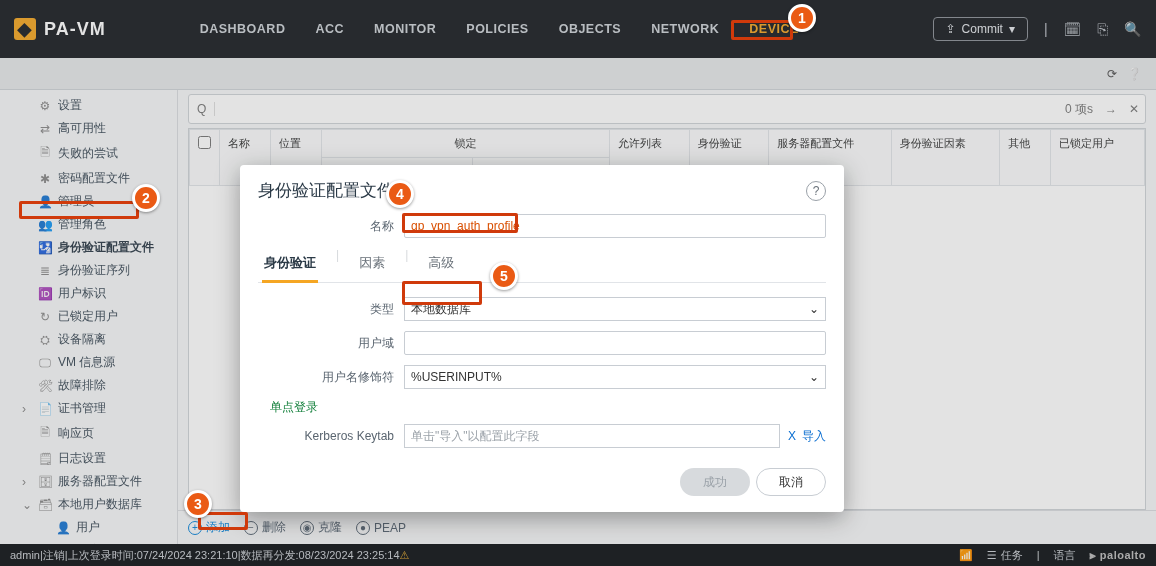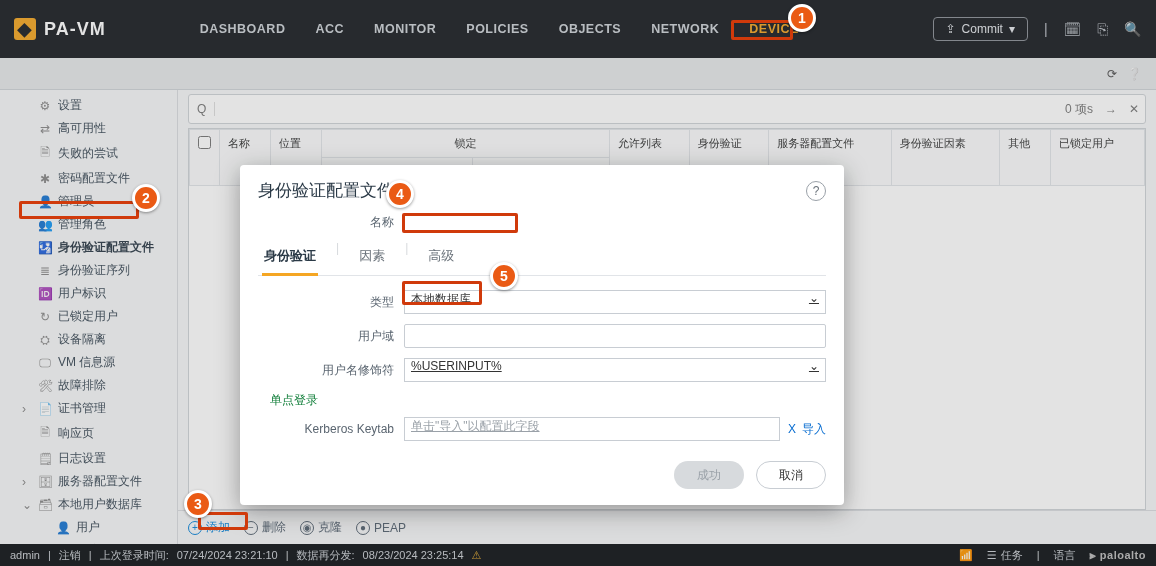--- a/index.html
+++ b/index.html
@@ -43,39 +43,39 @@
 .table-wrap { margin: 0 10px; border:1px solid #cfd3d7; background:#fff; flex:1; overflow:auto;}
 table { width:100%; border-collapse:collapse; }
 th { border:1px solid #e1e4e8; font-size:11px; color:#333; font-weight:400; padding:6px 8px; background:#fafbfc; text-align:left; vertical-align:top;}
 th.grp { text-align:center; }
 .toolbar { height:34px; display:flex; align-items:center; gap:14px; padding:0 10px; border-top:1px solid #d9dce0;}
 .tool-btn { display:flex; align-items:center; gap:4px; color:#566472; font-size:12px;}
 .tool-btn.add { color:#0a84d9;}
 .tool-btn .tcirc { width:14px;height:14px;border:1.5px solid currentColor; border-radius:50%; display:flex;align-items:center;justify-content:center;font-size:10px;line-height:1;}
 
 
-.status { height:22px; background:#0f1317; color:#c9cdd2; display:flex; align-items:center; padding:0 10px; font-size:11px; gap:8px;}
+.status { height:22px; background:#0f1317; color:#c9cdd2; display:flex; align-items:center; padding:0 10px; font-size:11px; }
 .status .right { margin-left:auto; display:flex; align-items:center; gap:14px;}
 .pa-logo { color:#bbb; font-weight:700; letter-spacing:0.5px;}
 
 
 .modal { position:absolute; left:240px; top:165px; width:604px; background:#fff; border-radius:4px; box-shadow:0 6px 24px rgba(0,0,0,0.35); z-index:10; padding:14px 18px 16px;}
 .modal-head { display:flex; align-items:center; justify-content:space-between; margin-bottom:12px;}
 .modal-title { font-size:17px; color:#2b3a47; font-weight:400;}
 .help-ic { width:20px;height:20px;border:1.5px solid #9aa1a8;border-radius:50%; display:flex;align-items:center;justify-content:center; color:#6a727a; font-size:12px;}
 .field-row { display:flex; align-items:center; margin-bottom:10px;}
 .field-label { width:146px; text-align:right; padding-right:10px; color:#5a6570; font-size:12px;}
 .field-input { flex:1; border:1px solid #c8cdd3; border-radius:2px; height:24px; padding:0 6px; font-size:12px; color:#d94f00;}
-.field-select { flex:1; border:1px solid #c8cdd3; height:24px; display:flex; padding:0 6px; justify-content:space-between; font-size:12px; color:#333;text-decoration:underline;}
+.field-select { flex:1; border:1px solid #c8cdd3; height:24px; display:flex; align-items:center; padding:0 6px; justify-content:space-between; font-size:12px; color:#333;}
 .field-select.placeholder { color:#9aa1a8;}
 .tabs { display:flex; gap:18px; border-bottom:1px solid #e1e4e8; margin-bottom:14px; padding-left:4px;}
 .tab { padding:6px 2px 8px; color:#6a727a; font-size:13px;}
 .tab.active { color:#2b3a47; font-weight:700; border-bottom:3px solid #f5a623; margin-bottom:-1px;}
 .section-lbl { font-size:12px; color:#15803d; margin: 6px 0 8px 12px;}
-.modal-foot { display:flex; justify-content:flex-end; gap:12px; margin-top:20px;}
+.modal-foot { display:flex; justify-content:flex-end; gap:6px; margin-top:20px;}
 .btn { min-width:70px; height:28px; border-radius:14px; display:flex;align-items:center;justify-content:center; font-size:12px;}
 .btn-primary { background:#d7dadd; color:#9aa1a8;}
 .btn-secondary { background:#fff; border:1px solid #c8cdd3; color:#333;}
 .x-import { color:#0a6ed1; font-size:12px; display:flex; gap:6px; align-items:center; margin-left:8px;}
 
 
 .hl { position:absolute; border:3px solid #d03a0b; border-radius:2px; z-index:20; pointer-events:none;}
 .badge { position:absolute; width:28px;height:28px; background:#ea5a14; border:3px solid #fff; border-radius:50%; color:#fff; font-weight:700; display:flex;align-items:center;justify-content:center; z-index:21; font-size:14px; box-shadow:0 1px 3px rgba(0,0,0,0.4);}
 </style>
 </head>
@@ -289,20 +289,21 @@
 
 <div class="dim"></div>
 
 <div class="modal">
   <div class="modal-head">
     <div class="modal-title">身份验证配置文件</div>
     <div class="help-ic">?</div>
   </div>
   <div class="field-row">
     <div class="field-label">名称</div>
+    <input class="field-input" value="gp_vpn_auth_profile" style="">
   </div>
   <div class="tabs">
     <div class="tab active">身份验证</div>
     <span style="color:#d7dadd">|</span>
     <div class="tab">因素</div>
     <span style="color:#d7dadd">|</span>
     <div class="tab">高级</div>
   </div>
   <div class="field-row">
     <div class="field-label">类型</div>

